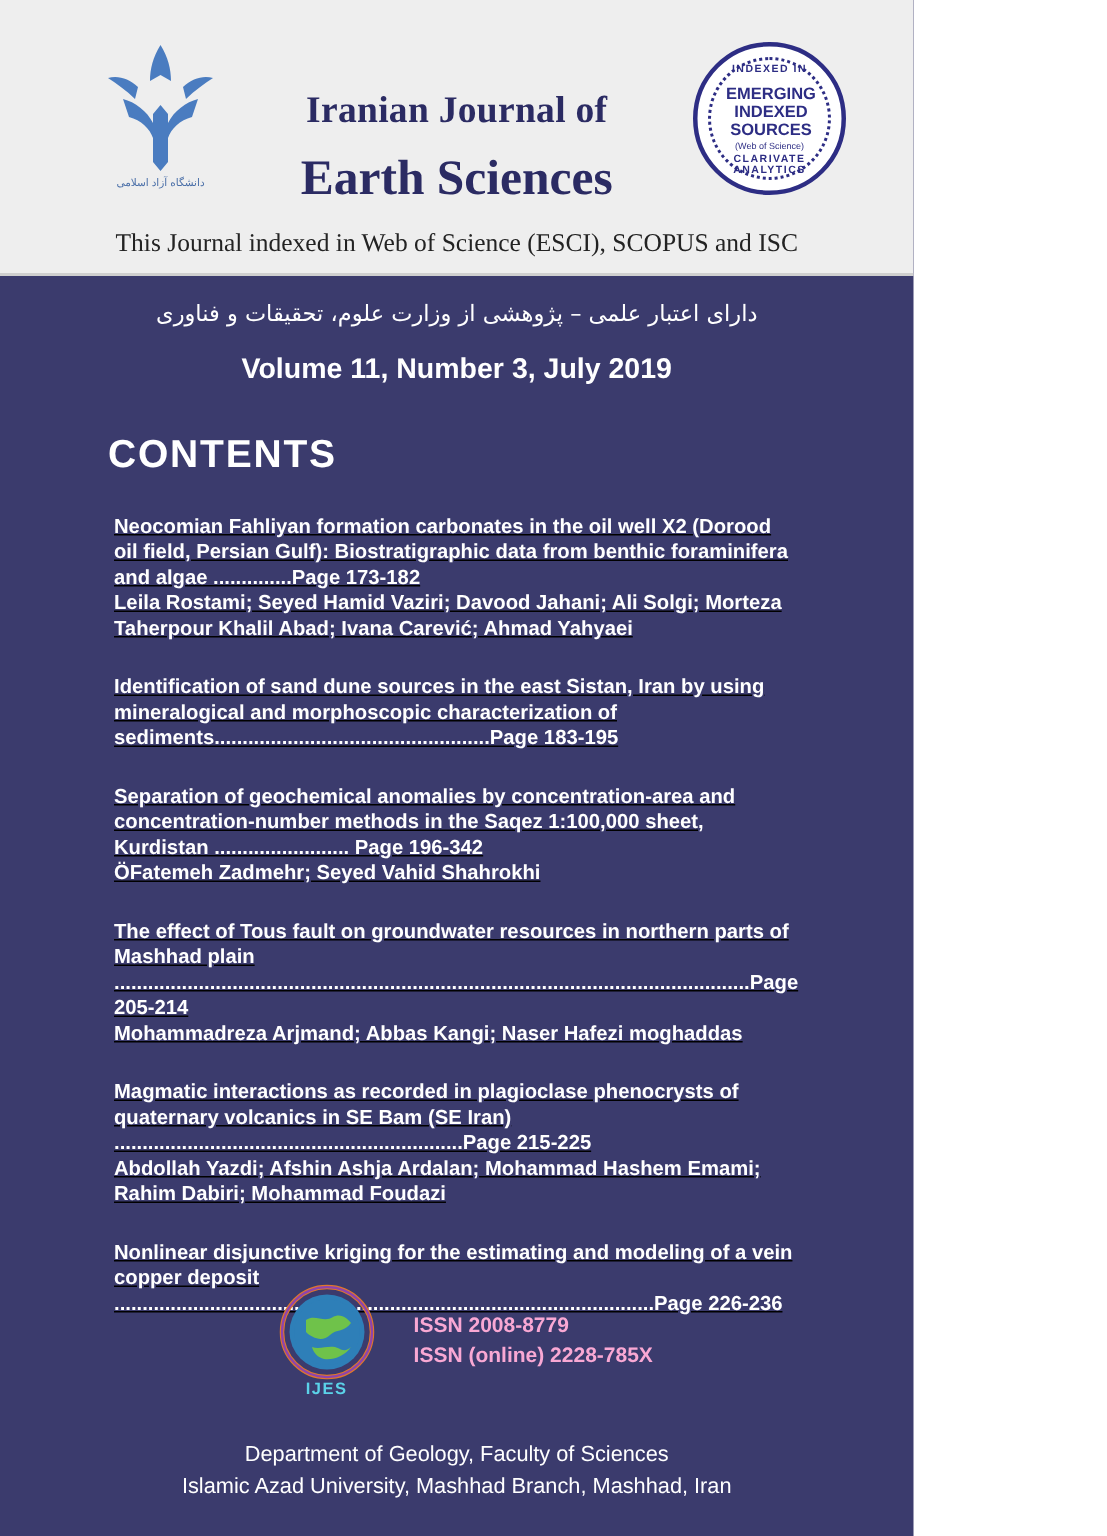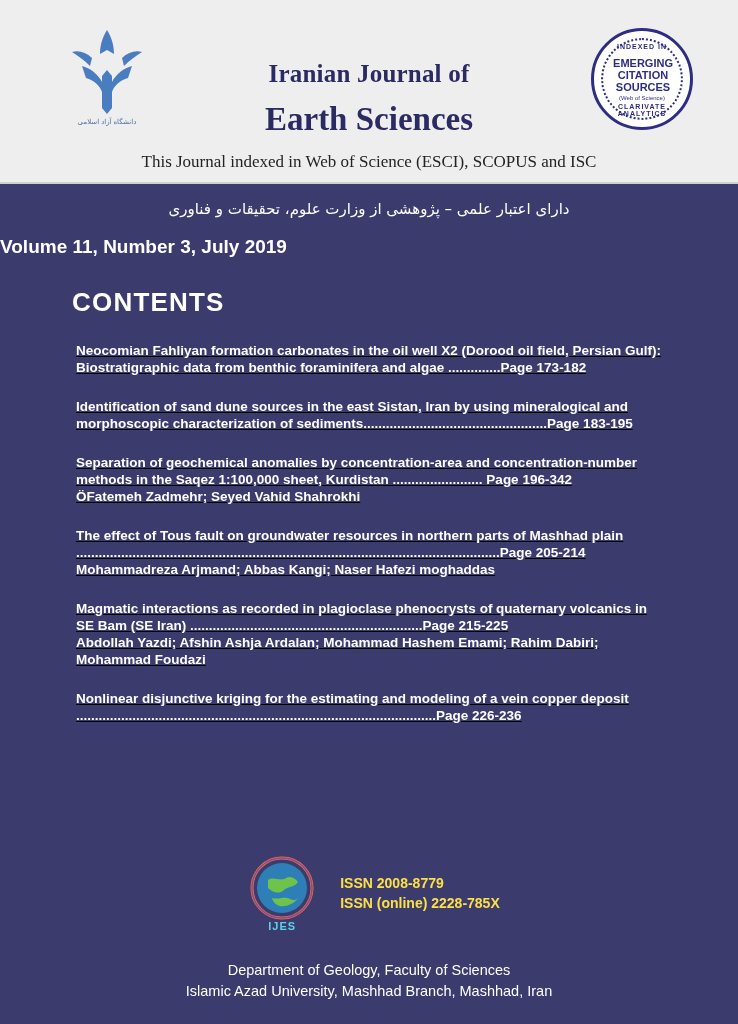--- a/index.html
+++ b/index.html
@@ -5,21 +5,21 @@
   html, body {
     margin: 0;
     padding: 0;
     background: #ffffff;
   }
   body {
     font-family: "Liberation Sans", sans-serif;
   }
   .page {
     position: relative;
-    width: 738px;
+    width: 609px;
     height: 1024px;
     background: #3b3b6d;
     overflow: hidden;
   }
 
   
   .header {
     position: relative;
     height: 182px;
     background: #eeeeee;
@@ -127,20 +127,21 @@
   
   .farsi-line {
     text-align: center;
     color: #ffffff;
     font-size: 15px;
     padding-top: 16px;
     direction: rtl;
     font-family: "DejaVu Sans", sans-serif;
   }
   .volume-line {
+    text-align: center;
     color: #ffffff;
     font-weight: bold;
     font-size: 19px;
     margin-top: 18px;
   }
   .contents-heading {
     color: #ffffff;
     font-weight: bold;
     font-size: 26px;
     letter-spacing: 1.2px;
@@ -188,21 +189,21 @@
     position: absolute;
     left: 0; right: 0;
     bottom: 0;
     text-align: center;
     font-size: 11px;
     font-weight: bold;
     color: #5bd2e8;
     letter-spacing: 1px;
   }
   .issn-block {
-    color: #fde047;
+    color: #f9a8d4;
     font-size: 14px;
     font-weight: bold;
     line-height: 20px;
   }
   .affiliation {
     text-align: center;
     color: #ffffff;
     font-size: 14.5px;
     line-height: 21px;
     margin-top: 28px;
@@ -232,38 +233,39 @@
         <div class="title-line1">Iranian Journal of</div>
         <div class="title-line2">Earth Sciences</div>
         <div class="title-sub">This Journal indexed in Web of Science (ESCI), SCOPUS and ISC</div>
       </div>
 
       <div class="esci-seal">
         <div class="ring"></div>
         <div class="seal-top">INDEXED IN</div>
         <div class="seal-main">
           <div>EMERGING</div>
-          <div>CITATION</div>
+          <div>INDEXED</div>
           <div>SOURCES</div>
         </div>
         <div class="seal-sub">(Web of Science)</div>
         <div class="seal-bottom">CLARIVATE  ANALYTICS</div>
       </div>
 
     </div>
   </div>
 
   <div class="farsi-line">دارای اعتبار علمی – پژوهشی از وزارت علوم، تحقیقات و فناوری</div>
   <div class="volume-line">Volume 11, Number 3, July 2019</div>
   <div class="contents-heading">CONTENTS</div>
 
   <div class="toc">
 
     <div class="toc-item">
       <div class="toc-title">Neocomian Fahliyan formation carbonates in the oil well X2 (Dorood oil field, Persian Gulf): Biostratigraphic data from benthic foraminifera and algae ..............Page 173-182</div>
+      <div class="toc-authors">Leila Rostami; Seyed Hamid Vaziri; Davood Jahani; Ali Solgi; Morteza Taherpour Khalil Abad; Ivana Carević; Ahmad Yahyaei</div>
     </div>
 
     <div class="toc-item">
       <div class="toc-title">Identification of sand dune sources in the east Sistan, Iran by using mineralogical and morphoscopic characterization of sediments.................................................Page 183-195</div>
     </div>
 
     <div class="toc-item">
       <div class="toc-title">Separation of geochemical anomalies by concentration-area and concentration-number methods in the Saqez 1:100,000 sheet, Kurdistan ........................ Page 196-342</div>
       <div class="toc-authors">ÖFatemeh Zadmehr; Seyed Vahid Shahrokhi</div>
     </div>

